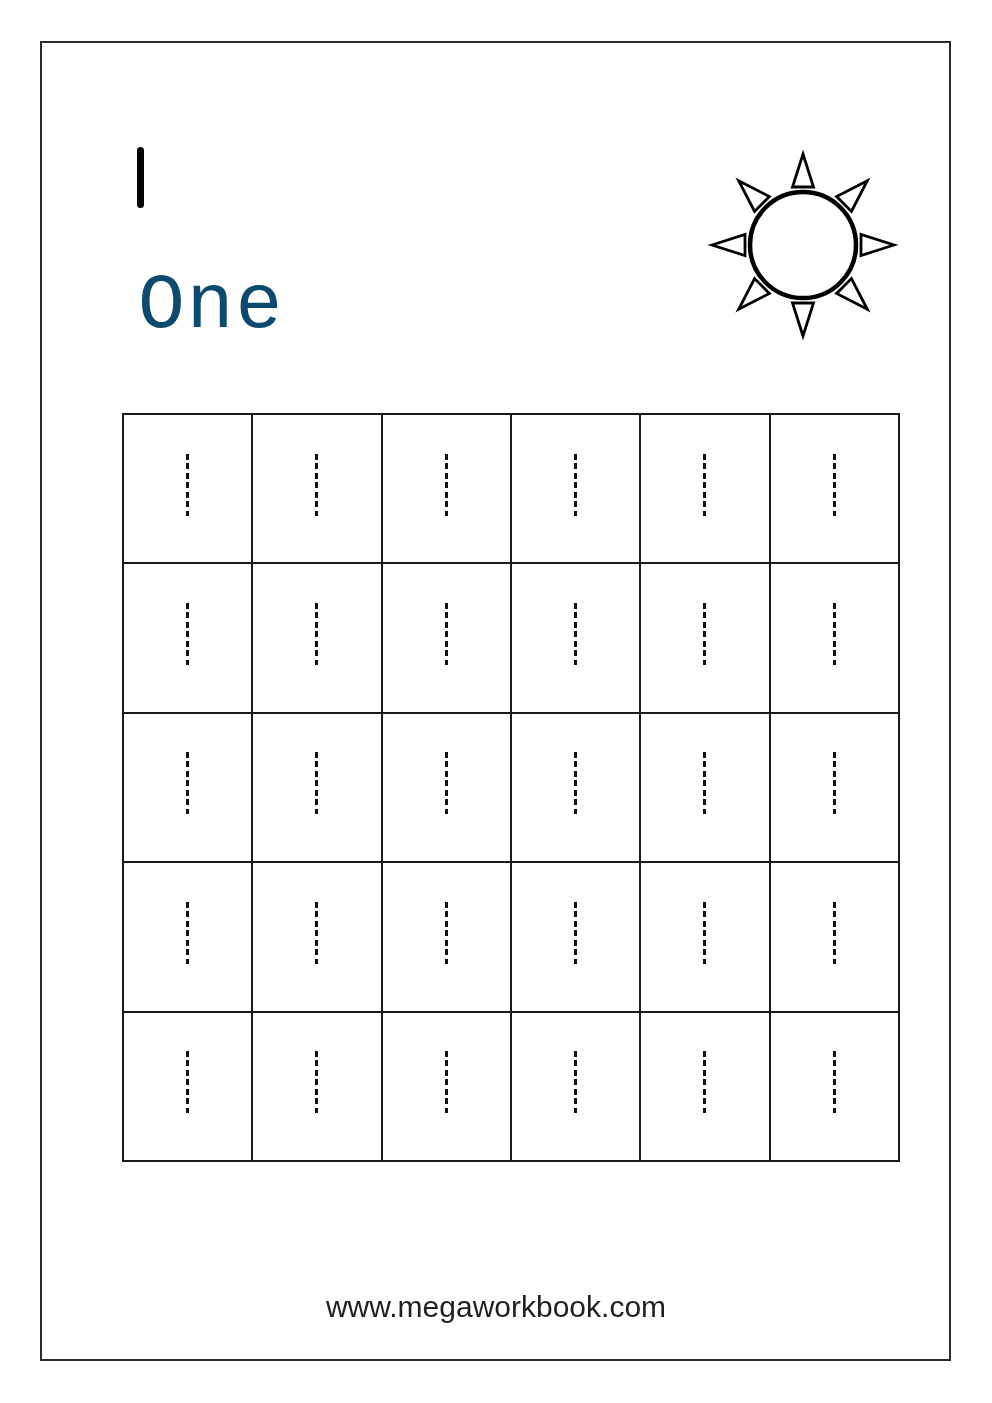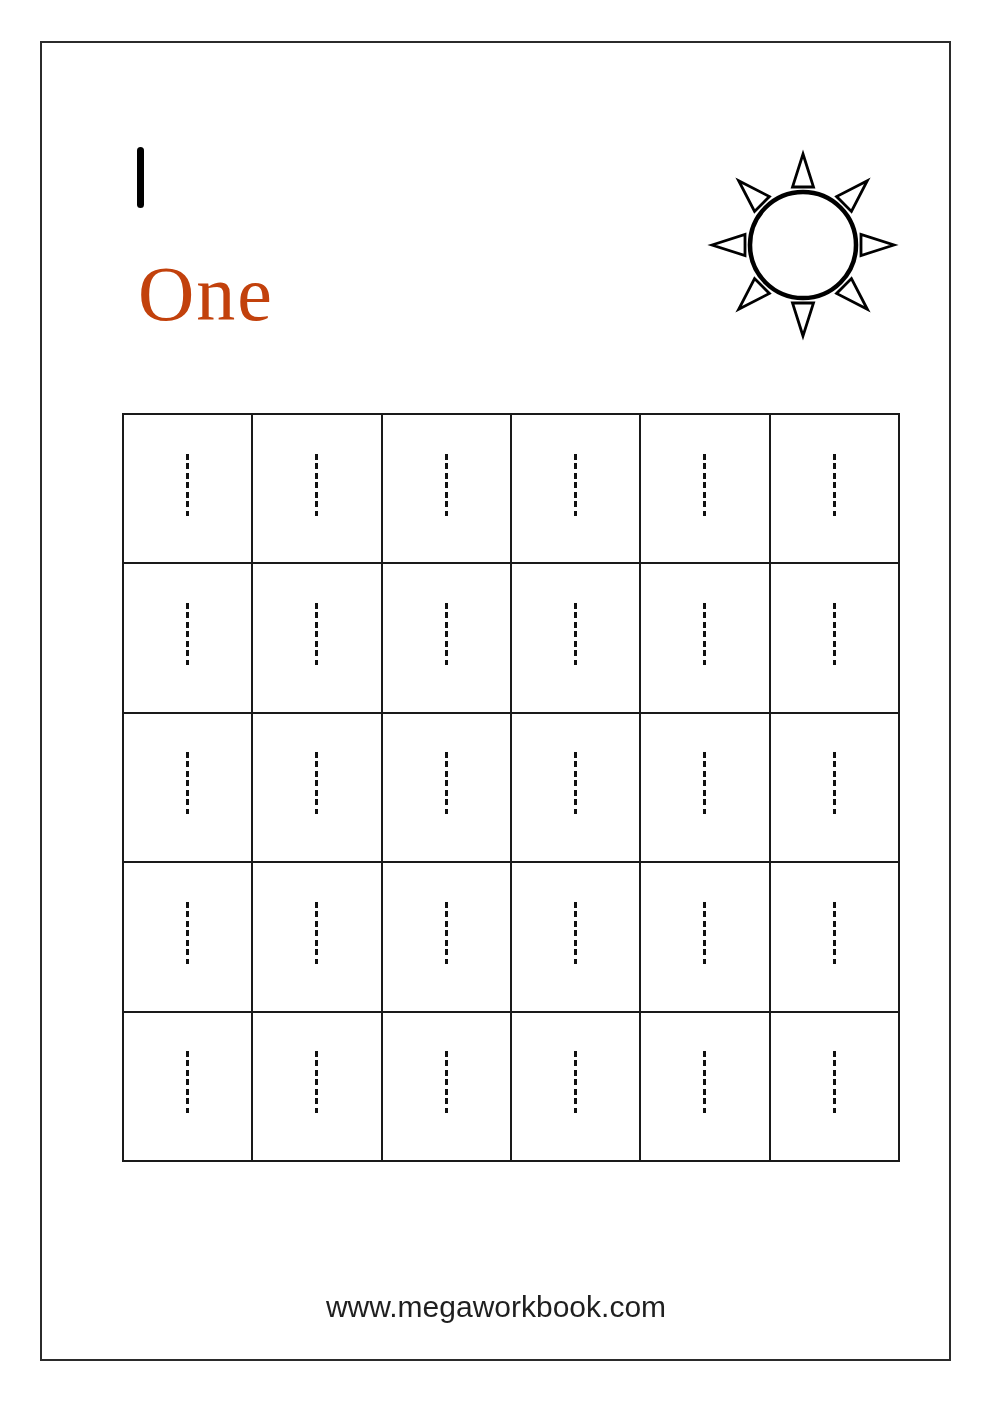--- a/index.html
+++ b/index.html
@@ -30,26 +30,26 @@
     left: 137px;
     top: 147px;
     width: 7px;
     height: 61px;
     background: #000000;
     border-radius: 3.5px;
   }
   .number-word {
     position: absolute;
     left: 138px;
-    top: 254px;
+    top: 266px;
     font-size: 78px;
     line-height: 80px;
-    color: #c2410c;
+    color: #0c4a6e;
     letter-spacing: 2px;
-    font-family: Liberation Serif, serif;
+    font-family: Liberation Mono, monospace;
   }
   .sun {
     position: absolute;
     left: 698px;
     top: 140px;
     width: 210px;
     height: 210px;
   }
   .trace-grid {
     position: absolute;

